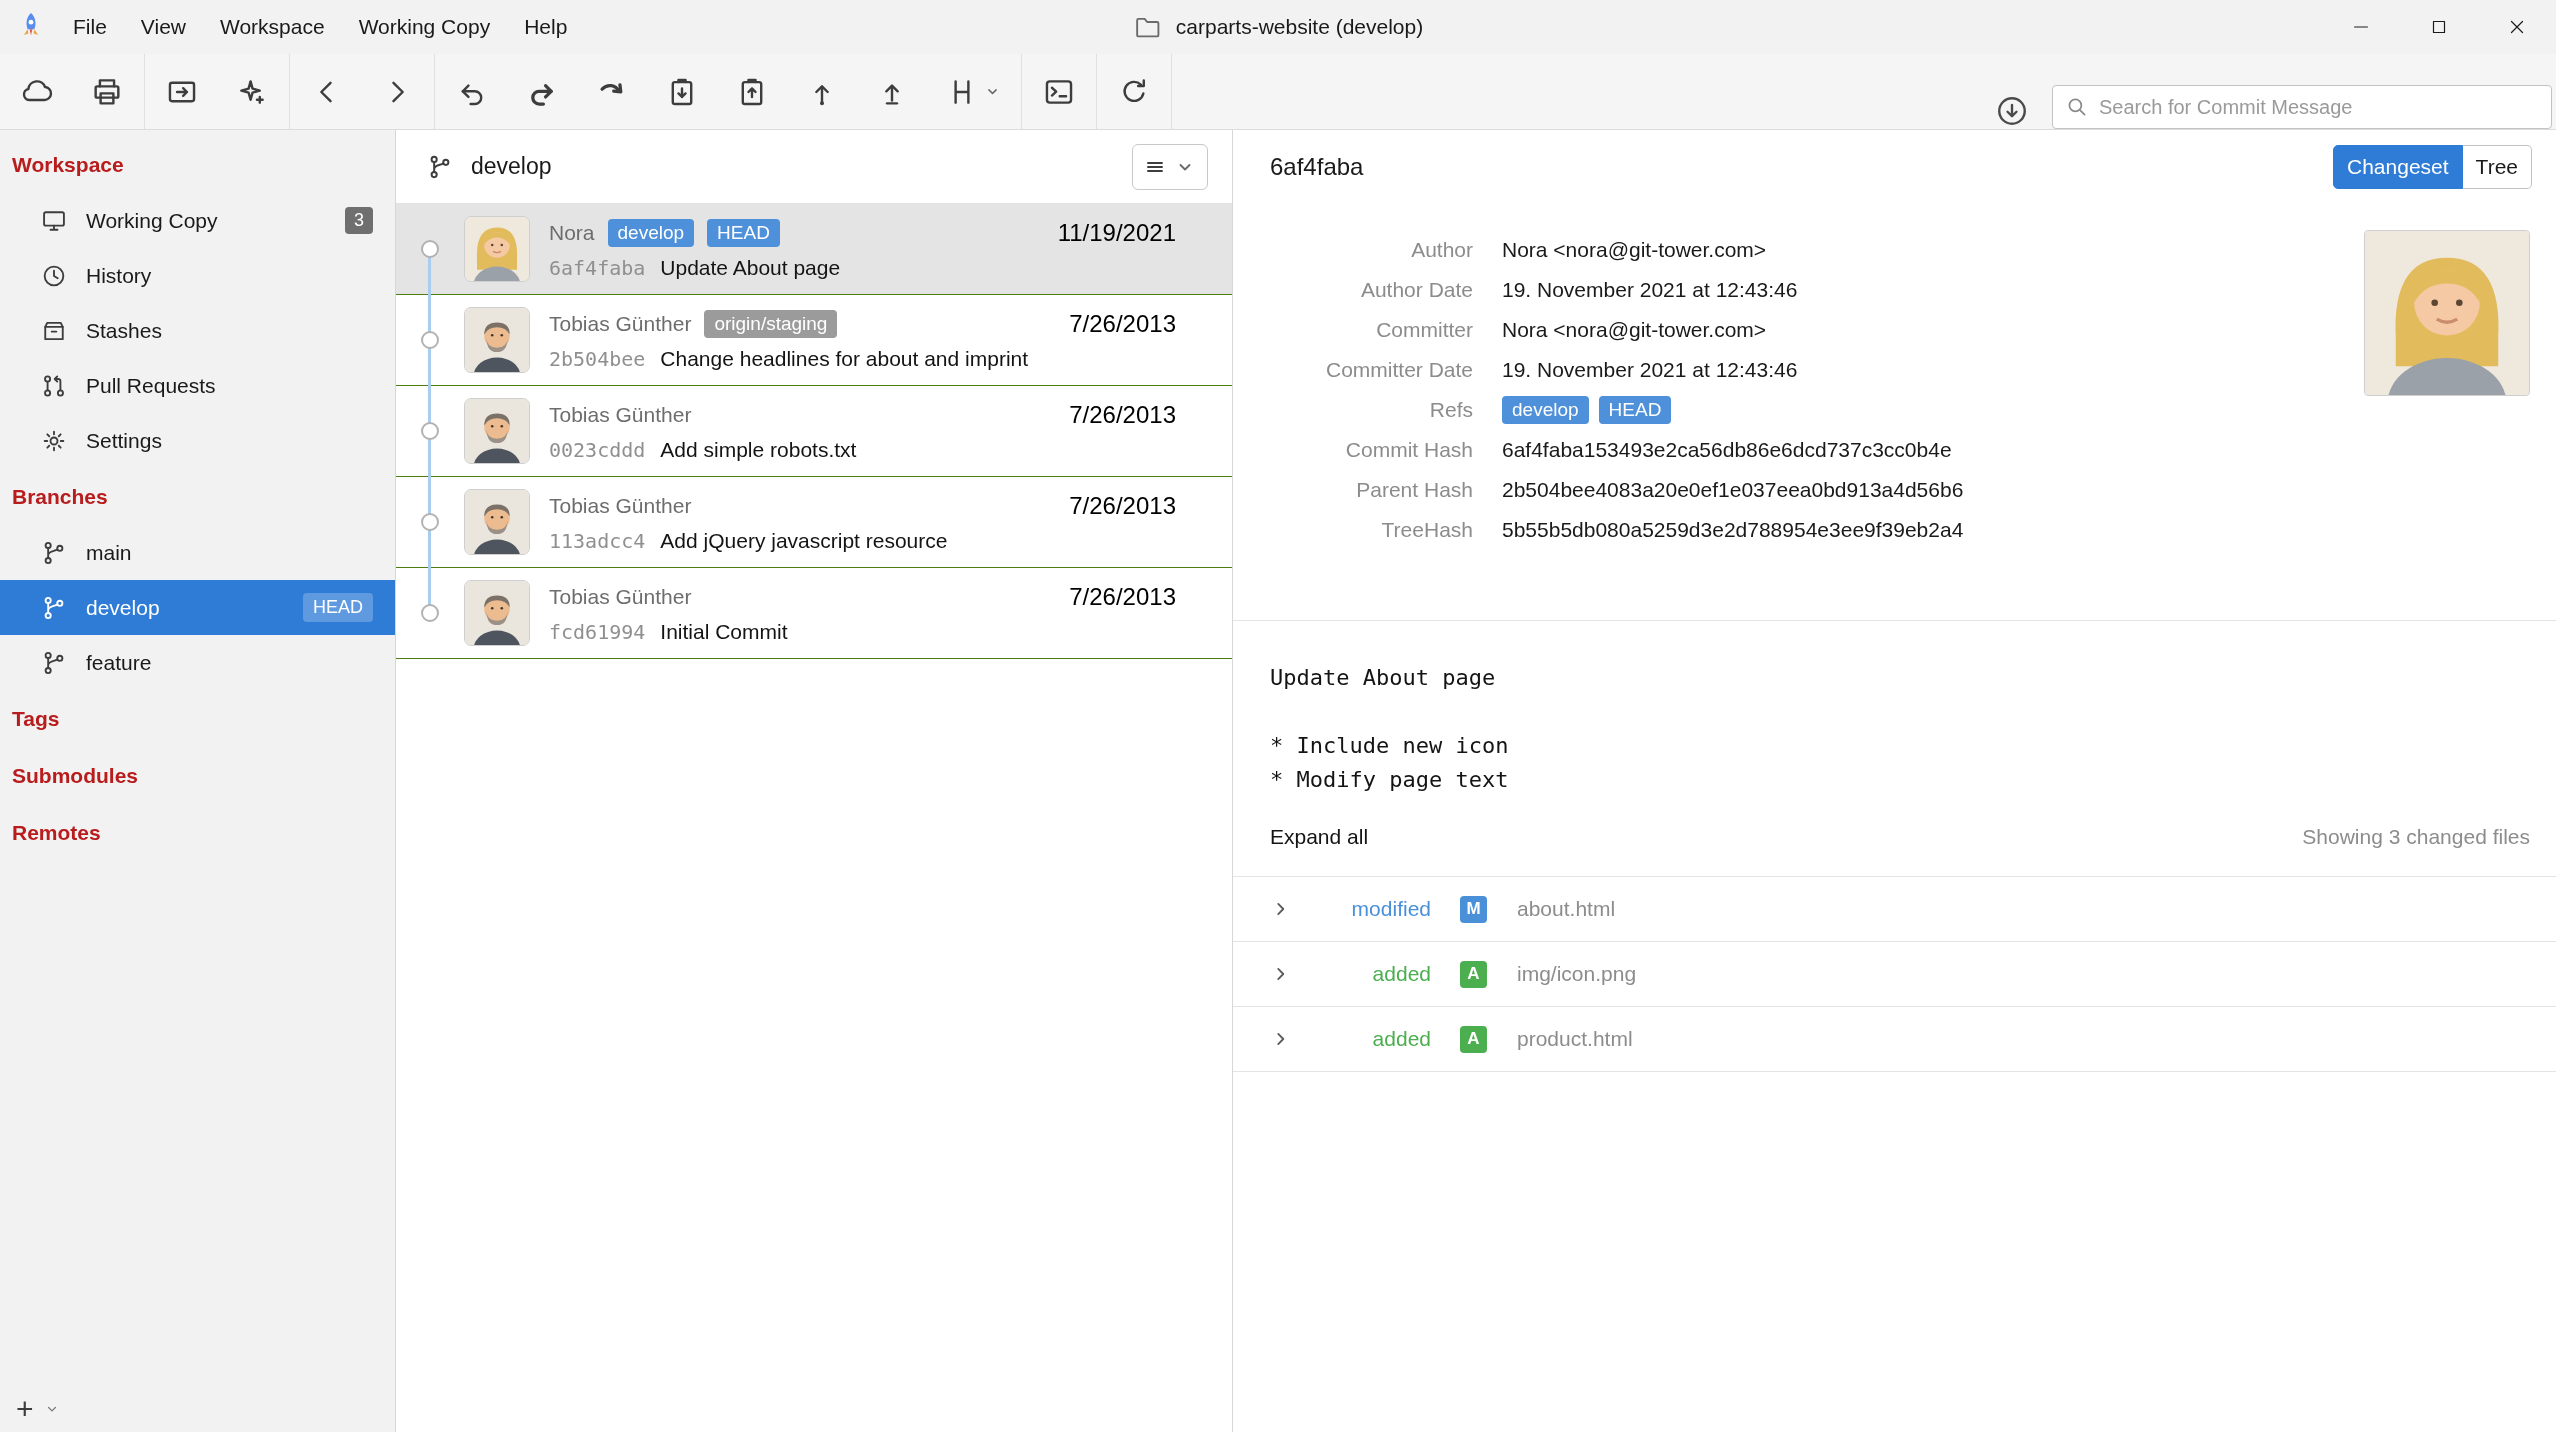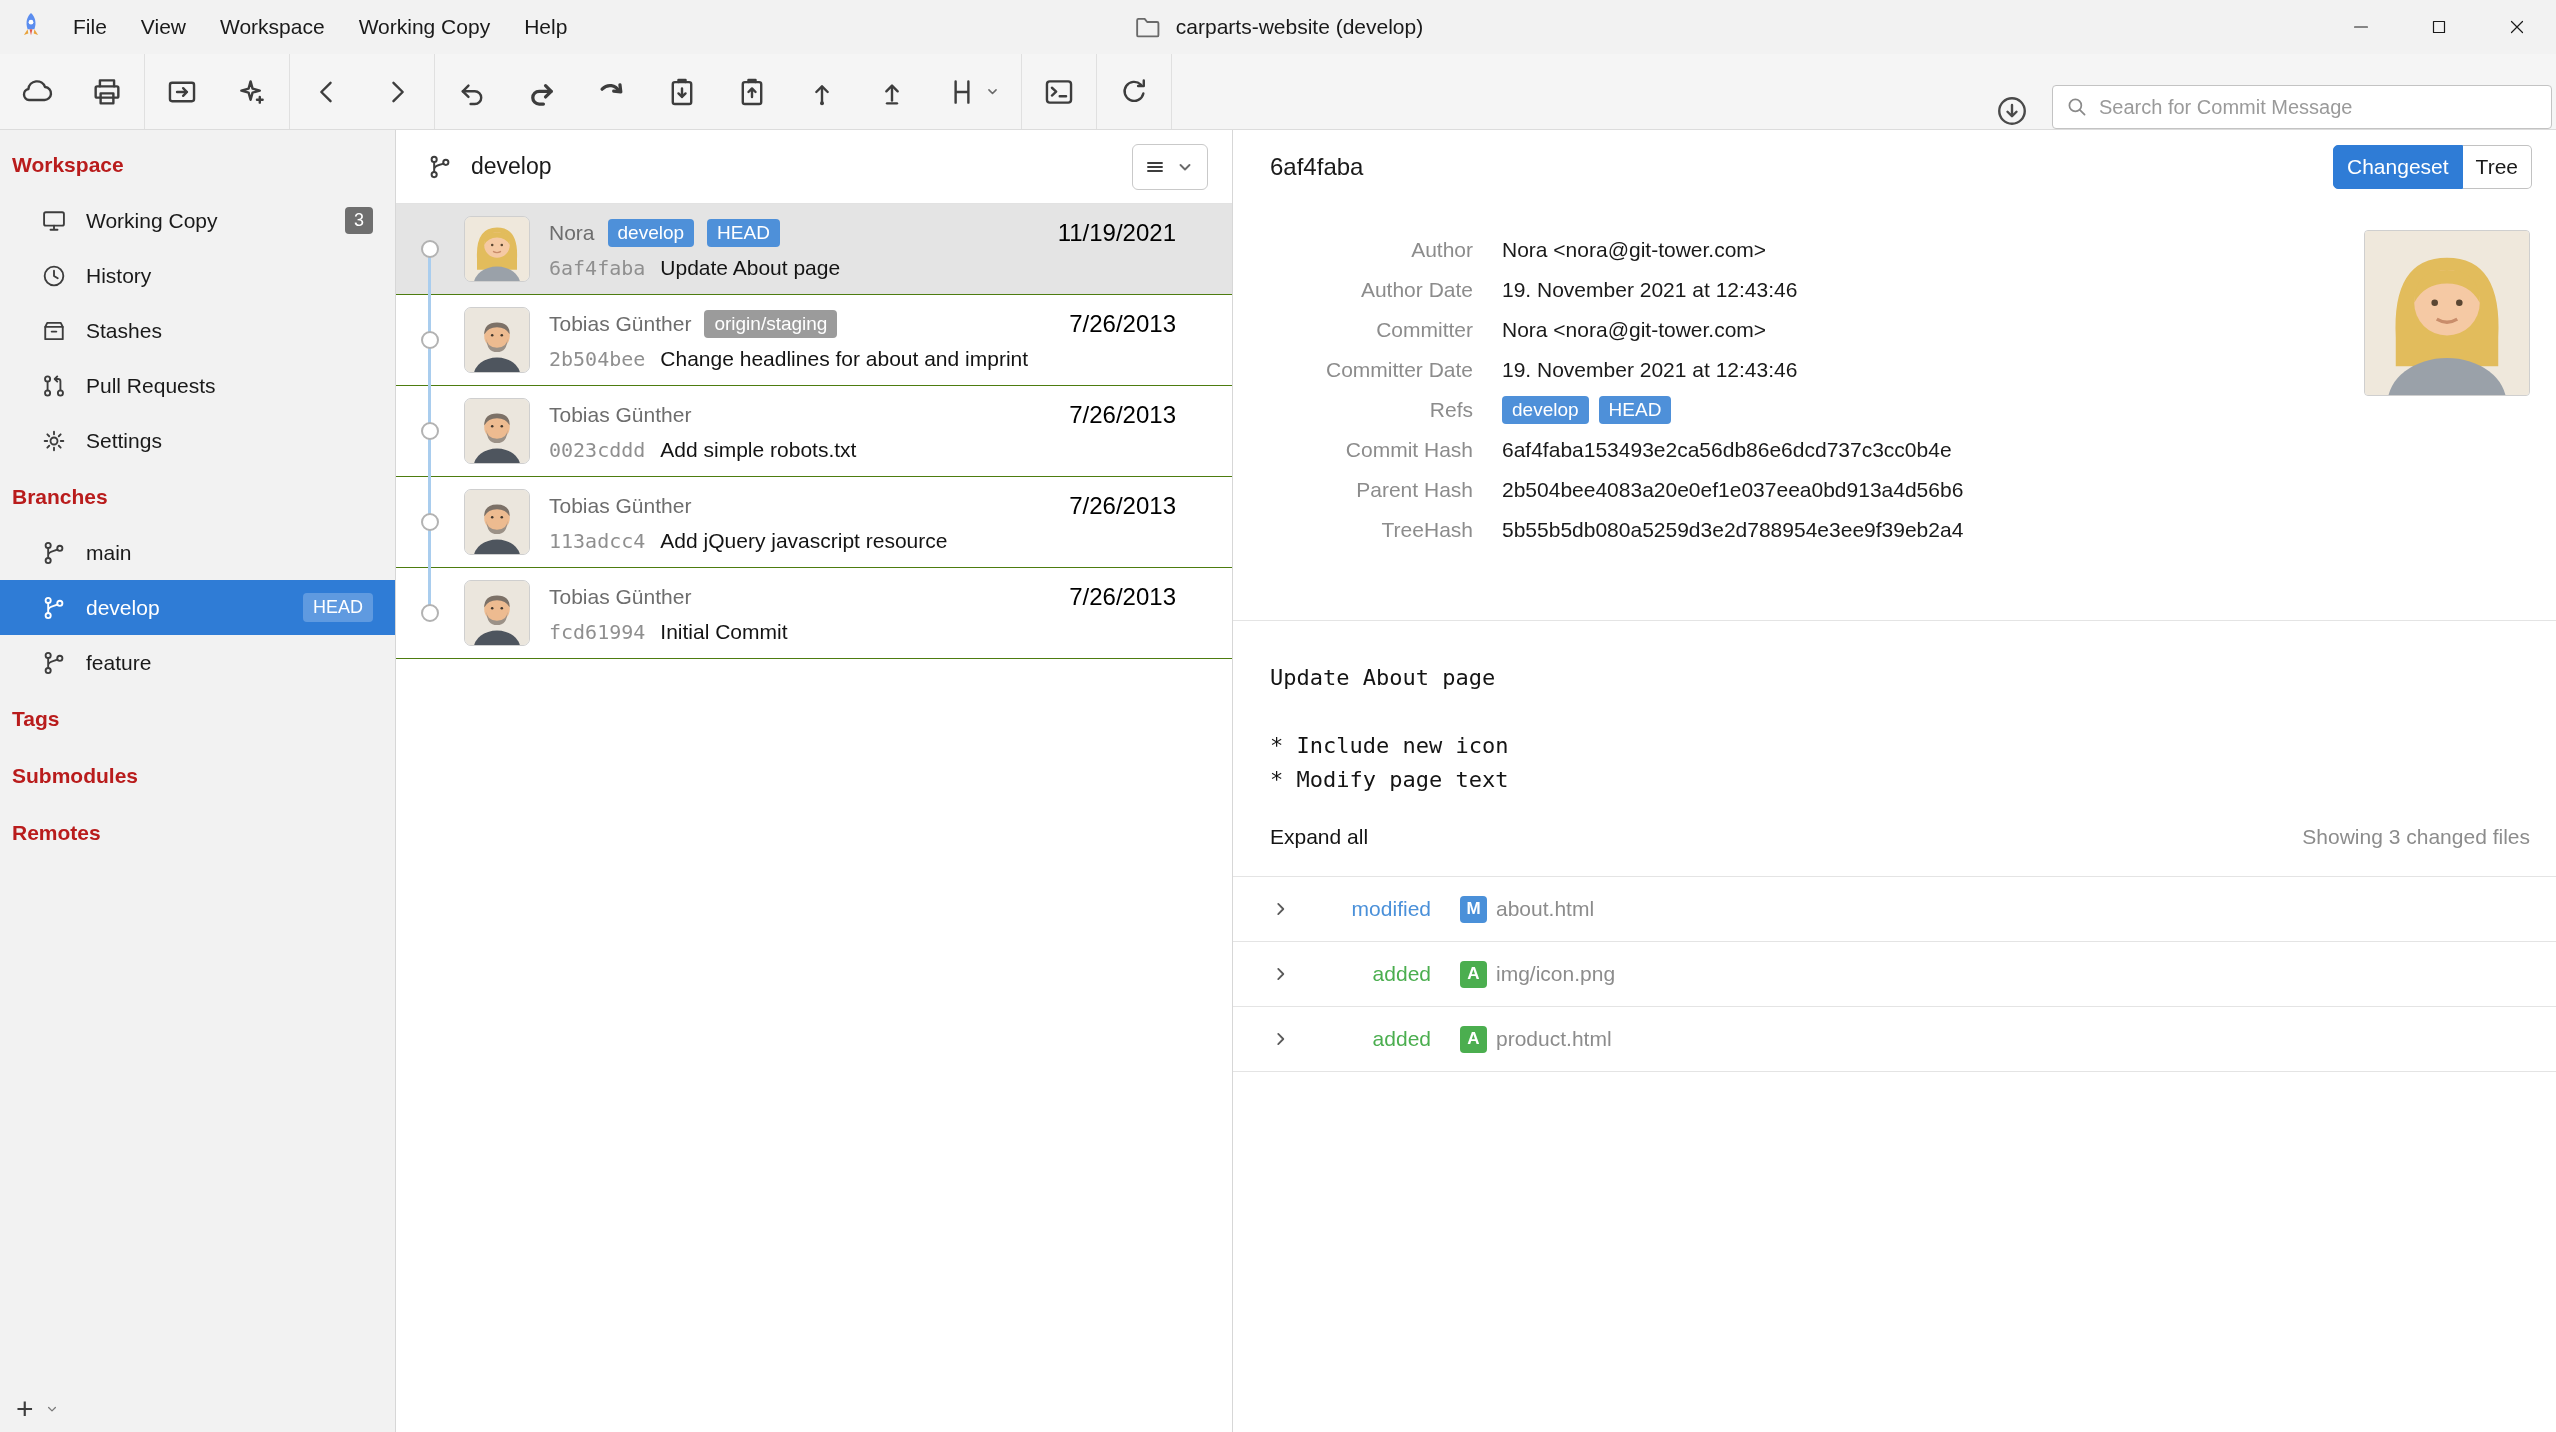--- a/index.html
+++ b/index.html
@@ -103,21 +103,21 @@
 .expand-all{color:#141414}
 .files-summary{color:#8c8c8c}
 .file-row{height:65px;display:flex;align-items:center;border-bottom:1px solid #e4e4e4;padding-left:37px}
 .file-row .ic.chev svg{width:22px;height:22px;stroke:#5a5a5a;stroke-width:2}
 .f-status{width:139px;text-align:right}
 .f-status.modified{color:var(--modified)}
 .f-status.added{color:var(--added)}
 .f-badge{width:27px;height:27px;border-radius:4px;margin-left:29px;display:flex;align-items:center;justify-content:center;color:#fff;font-size:17px;font-weight:700;flex:0 0 auto}
 .f-badge.modified{background:var(--modified)}
 .f-badge.added{background:var(--added)}
-.f-name{margin-left:9px;color:#8c8c8c}
+.f-name{margin-left:30px;color:#8c8c8c}
 </style>
 </head>
 <body>
 
 <div class="window">
 
   <div class="titlebar">
     <span class="logo">
       <svg viewBox="0 0 24 24">
         <path d="M12 2.2 C15 5 16 9 14.4 13.6 h-4.8 C8 9 9 5 12 2.2 Z" fill="#5b8def" stroke="none"></path>

